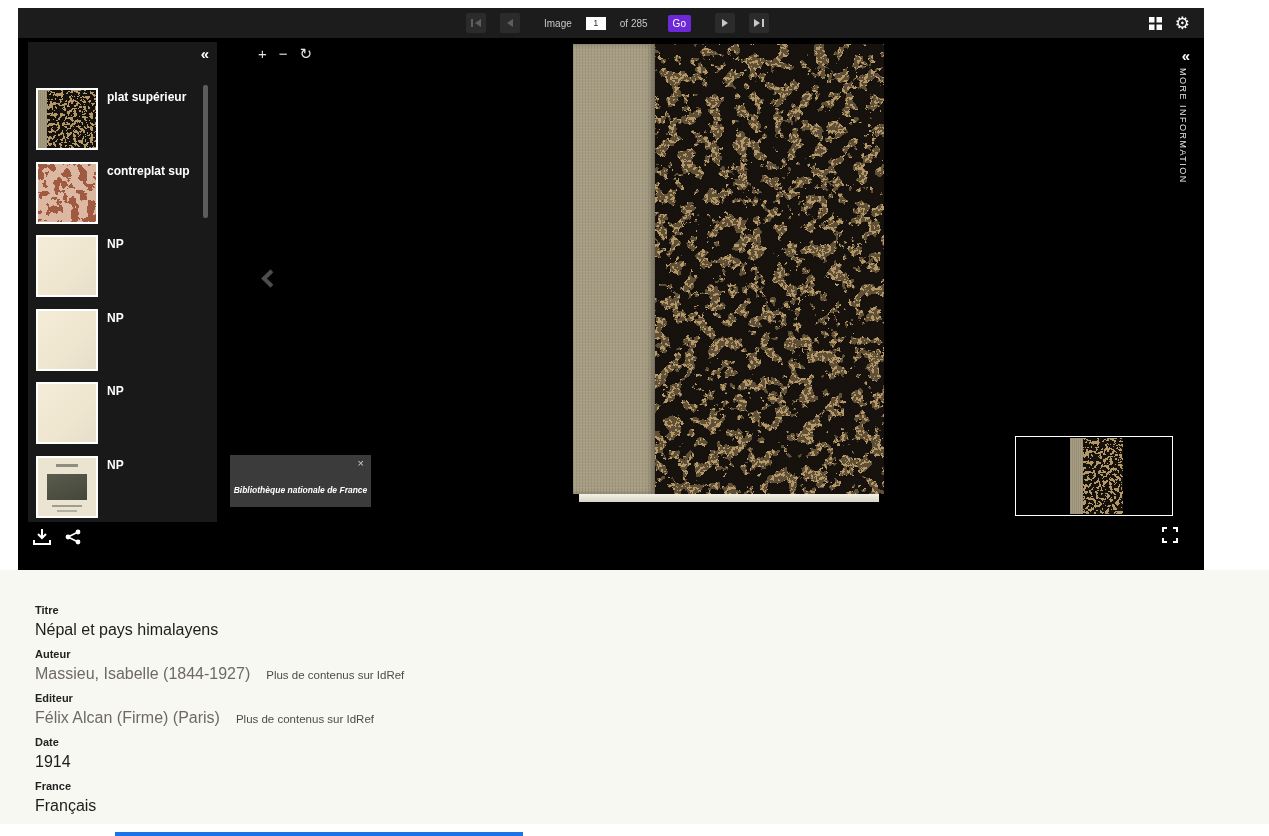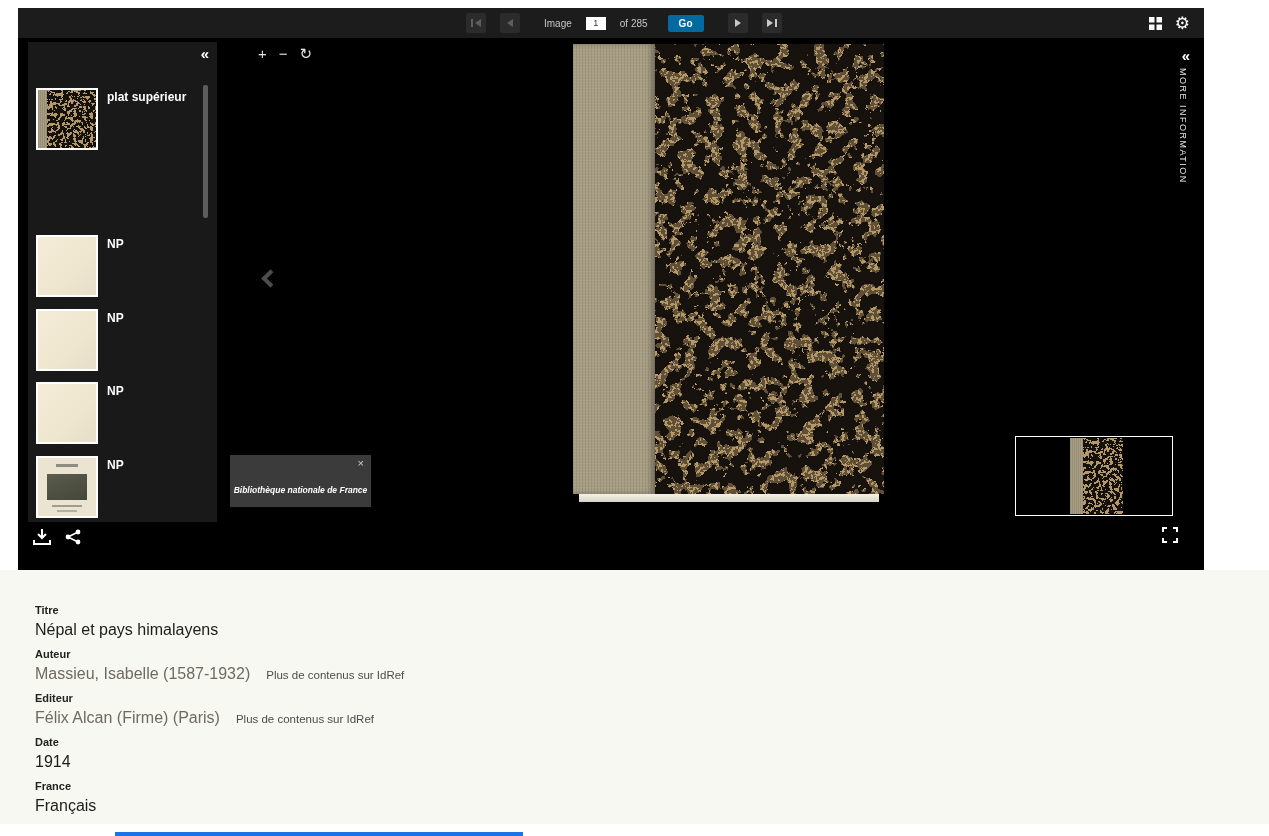--- a/index.html
+++ b/index.html
@@ -13,21 +13,21 @@
   .nav-btn { width:20px; height:20px; background:#2b2b2b; border:none; border-radius:2px;
              display:flex; align-items:center; justify-content:center; gap:2px; cursor:pointer; padding:0; }
   .tri-left  { width:0; height:0; border-top:4px solid transparent; border-bottom:4px solid transparent; border-right:6px solid #c9c9c9; }
   .tri-right { width:0; height:0; border-top:4px solid transparent; border-bottom:4px solid transparent; border-left:6px solid #c9c9c9; }
   .glyph-bar { width:2px; height:8px; background:#c9c9c9; }
   .nav-btn.disabled .tri-left { border-right-color:#5e5e5e; }
   .nav-btn.disabled .glyph-bar { background:#5e5e5e; }
   .tb-lbl { font-size:10px; color:#c7c7c7; }
   .ml10 { margin-left:10px; } .ml6 { margin-left:6px; }
   .page-input { width:20px; height:13px; border:none; font-size:9px; text-align:center; color:#333; background:#fff; padding:0; }
-  .go-btn { height:17px; min-width:22px; background:#0369a1; color:#fff; border:none; border-radius:2px; font-size:10px; padding:0 11px; cursor:pointer;font-weight:bold; }
+  .go-btn { height:17px; min-width:22px; background:#6d28d9; color:#fff; border:none; border-radius:2px; font-size:10px; padding:0 5px; cursor:pointer; }
   .toolbar-right { position:absolute; right:14px; top:0; height:30px; display:flex; align-items:center; gap:13px; }
   .gear-icon { color:#fff; font-size:17px; line-height:1; cursor:pointer; }
   .grid-icon { display:inline-block; cursor:pointer; line-height:0; }
 
   
   .canvas { position:relative; height:532px; background:#000; }
 
   
   .thumb-panel { position:absolute; left:10px; top:4px; width:189px; height:480px; background:#191919; }
   .panel-collapse { position:absolute; top:4px; right:8px; color:#fff; font-size:15px; font-weight:bold; cursor:pointer; line-height:1; }
@@ -177,20 +177,31 @@
               <div class="mini-spine"></div>
               <svg width="49" height="58">
                 <rect width="49" height="58" fill="#b49868"></rect>
                 <rect width="49" height="58" fill="#15110d" filter="url(#marbleSmall)"></rect>
               </svg>
             </div>
           </div>
           <span class="thumb-label">plat supérieur</span>
         </div>
 
+        <div class="thumb-item" style="top:120px">
+          <div class="thumb-box">
+            <div class="thumb-inner">
+              <svg width="58" height="58">
+                <rect width="58" height="58" fill="#dcb7a2"></rect>
+                <rect width="58" height="58" fill="#a05a41" filter="url(#marblePink)"></rect>
+              </svg>
+            </div>
+          </div>
+          <span class="thumb-label">contreplat sup</span>
+        </div>
 
         <div class="thumb-item" style="top:193px">
           <div class="thumb-box">
               <div class="thumb-inner">
                 <div class="blank-page"></div>
               </div>
             </div>
           <span class="thumb-label">NP</span>
         </div>
 
@@ -296,21 +307,21 @@
 
   <div class="metadata-section">
     <div class="metadata-inner">
       <div class="meta-label">Titre</div>
       <div class="meta-value-row">
         <span class="meta-value">Népal et pays himalayens</span>
       </div>
 
       <div class="meta-label">Auteur</div>
       <div class="meta-value-row">
-        <span class="meta-value muted">Massieu, Isabelle (1587-1932)</span>
+        <span class="meta-value muted">Massieu, Isabelle (1844-1927)</span>
         <span class="idref-link">Plus de contenus sur IdRef</span>
       </div>
 
       <div class="meta-label">Editeur</div>
       <div class="meta-value-row">
         <span class="meta-value muted">Félix Alcan (Firme) (Paris)</span>
         <span class="idref-link">Plus de contenus sur IdRef</span>
       </div>
 
       <div class="meta-label">Date</div>

